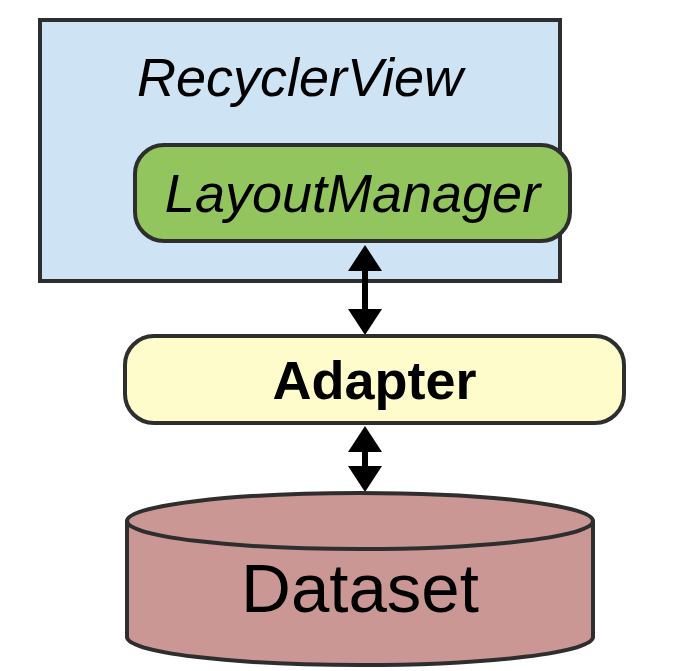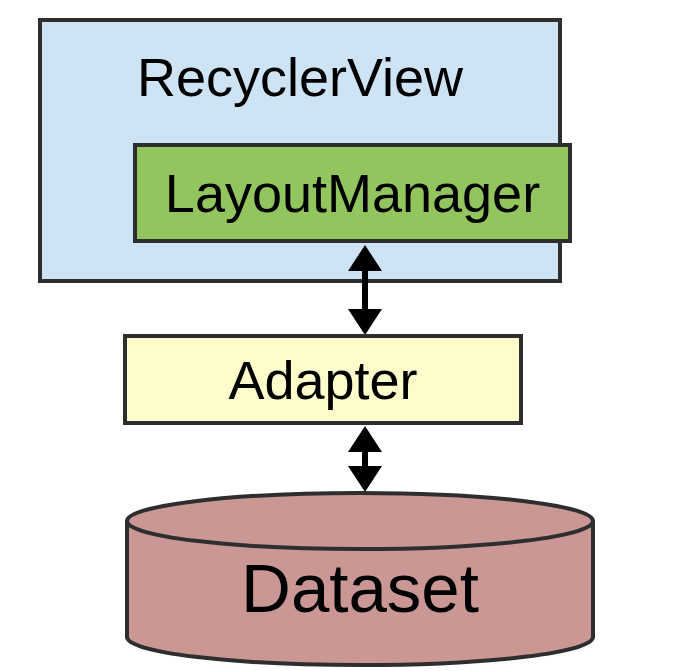--- a/index.html
+++ b/index.html
@@ -18,39 +18,40 @@
     position: absolute;
     box-sizing: border-box;
     border: 4px solid #2e2e2e;
     color: #000000;
     font-size: 54px;
   }
   .flex-center {
     display: flex;
     align-items: center;
     justify-content: center;
+    border-radius: 31px;
   }
   .recycler-box {
     left: 38px; top: 18px;
-    width: 524px; height: 265px;
+    width: 524px; height: 265px; font-style: italic;
   }
   .recycler-title {
     position: absolute;
     top: 26px; left: 0; right: 0;
     text-align: center;
     line-height: 58px;
     white-space: nowrap;
   }
   .layoutmanager-box {
     left: 91px; top: 121px;
     width: 439px; height: 100px;
   }
   .adapter-box {
     left: 123px; top: 334px;
-    width: 400px; height: 91px;
+    width: 503px; height: 91px; font-weight: bold;
   }
   .arrow-svg {
     position: absolute;
     display: block;
   }
   .arrow-1 { left: 345px; top: 245px; }
   .arrow-2 { left: 345px; top: 426px; }
   .cylinder-svg {
     position: absolute;
     left: 123px; top: 489px;

